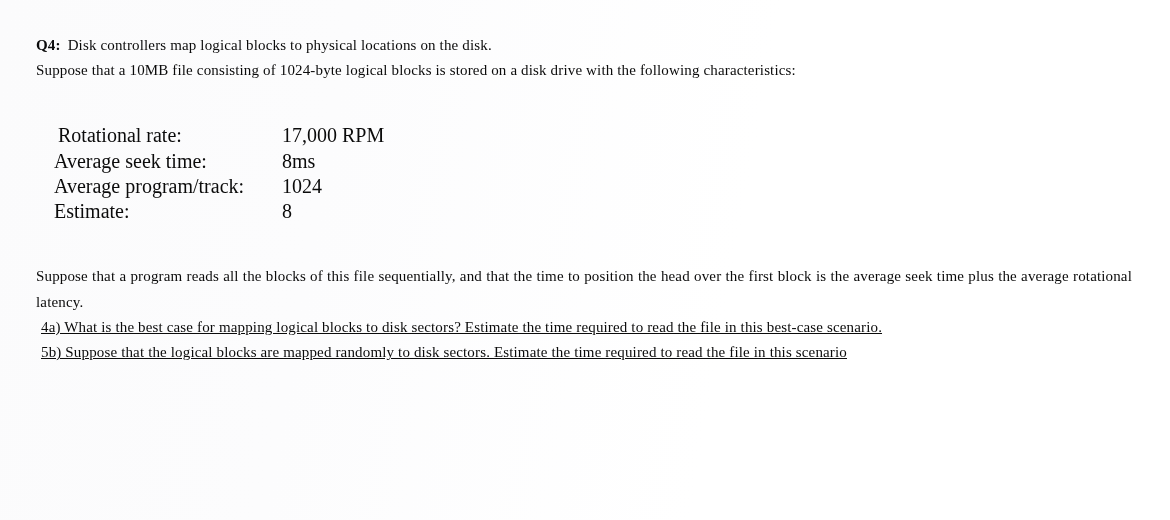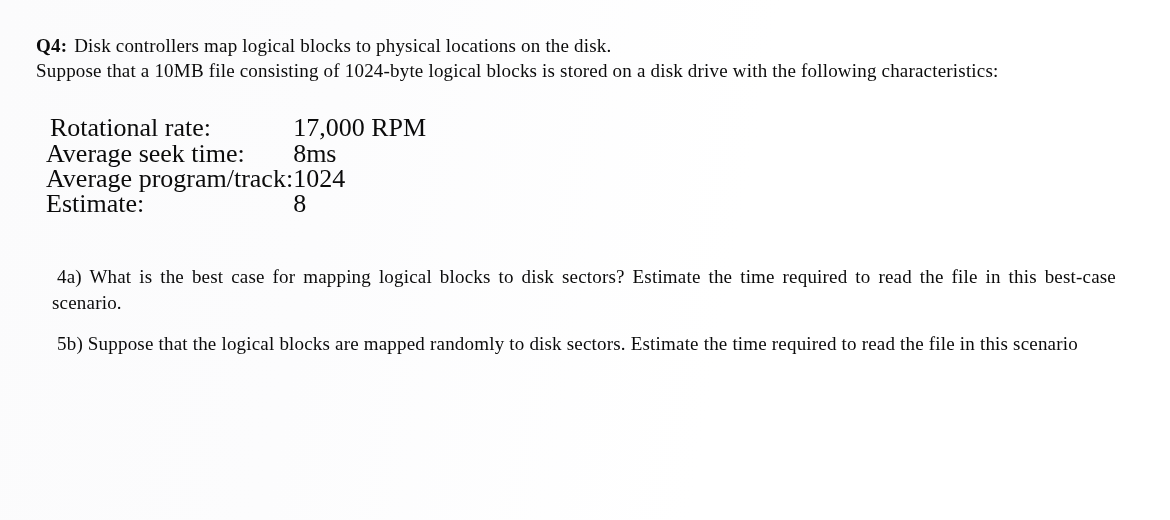--- a/index.html
+++ b/index.html
@@ -26,48 +26,49 @@
 
   .content {
     position: absolute;
     left: 36px;
     top: 33px;
     width: 1096px;
   }
 
   p.para {
     margin: 0;
-    font-size: 19px;
+    font-size: 15px;
     line-height: 25.4px;
     text-align: justify;
     text-justify: inter-word;
     letter-spacing: 0.01em;
   }
   p.para:last-line { text-align: left; }
 
   .qlabel {
     font-weight: bold;
     letter-spacing: 0.01em;
   }
   .qlabel-gap { display: inline-block; width: 7px; }
 
   
   p.subpara {
-    margin: 16px;
+    margin: 0;
     text-indent: 5px;
+    text-decoration: underline;
   }
 
   .spacer-row {
     height: 25.4px;
   }
 
   table.specs {
     border-collapse: collapse;
-    margin: 6px;
-    font-size: 26px;
+    margin: 14px;
+    font-size: 20px;
     line-height: 25.4px;
   }
   table.specs td {
     padding: 0;
     vertical-align: baseline;
     white-space: nowrap;
   }
   table.specs td.spec-label {
     width: 224px;
     padding-left: 4px;
@@ -107,19 +108,20 @@
         </tr>
         <tr>
           <td class="spec-label">Estimate:</td>
           <td class="spec-value">8</td>
         </tr>
       </tbody>
     </table>
 
     <div class="spacer-row"></div>
 
+    <p class="para">Suppose that a program reads all the blocks of this file sequentially, and that the time to position the head over the first block is the average seek time plus the average rotational latency.</p>
 
     <p class="para subpara">4a) What is the best case for mapping logical blocks to disk sectors? Estimate the time required to read the file in this best-case scenario.</p>
 
     <p class="para subpara">5b) Suppose that the logical blocks are mapped randomly to disk sectors. Estimate the time required to read the file in this scenario</p>
 
   </div>
 </div>
 
 </body></html>

